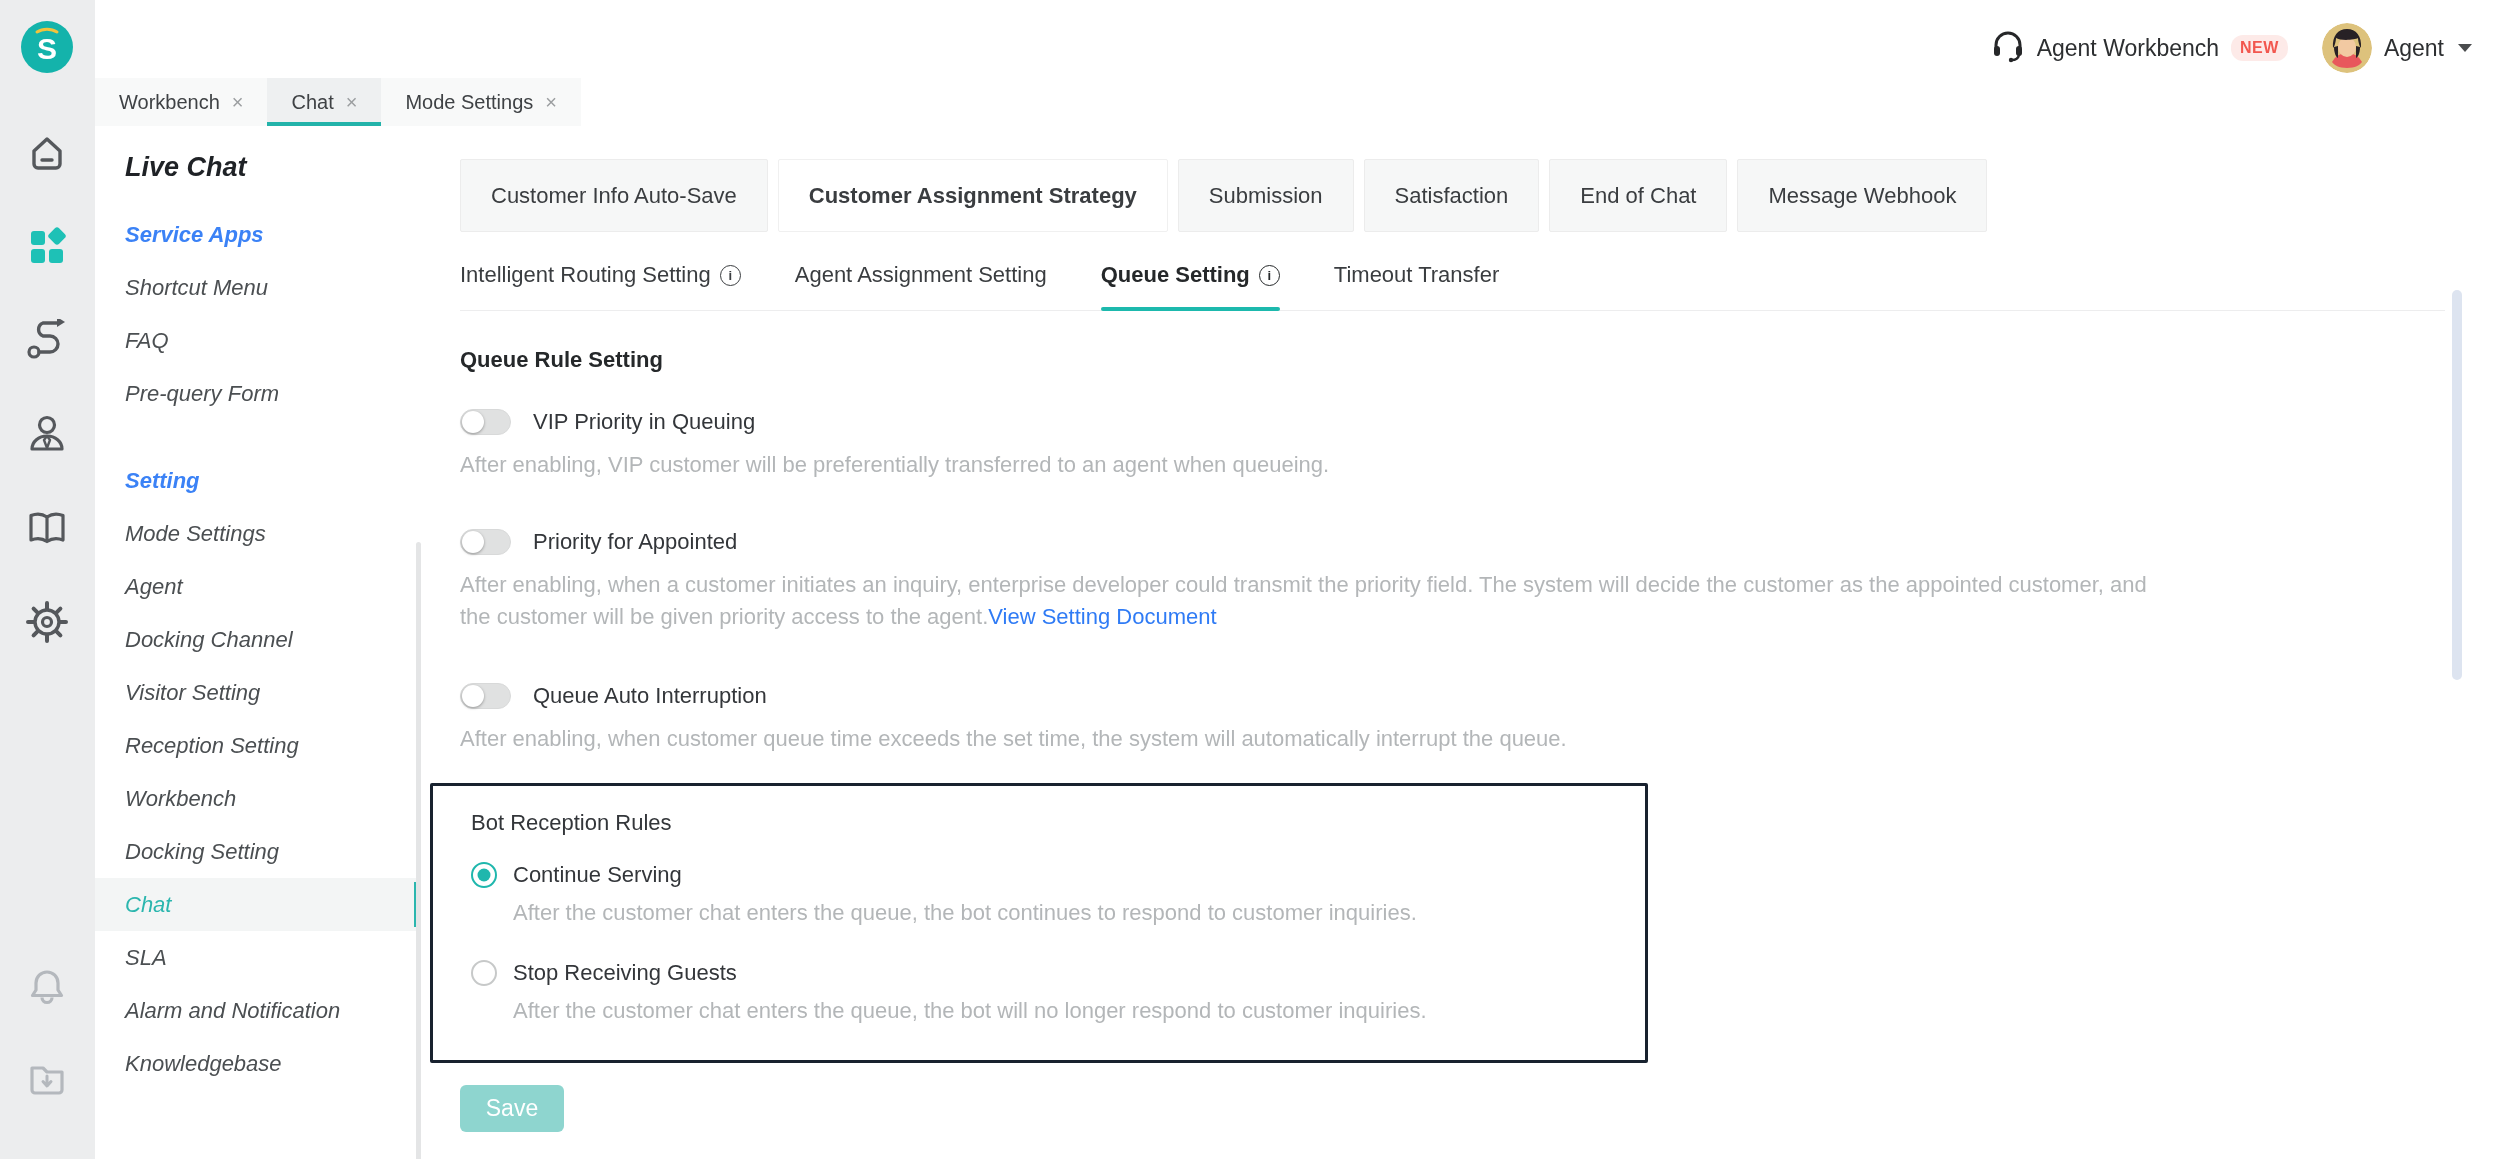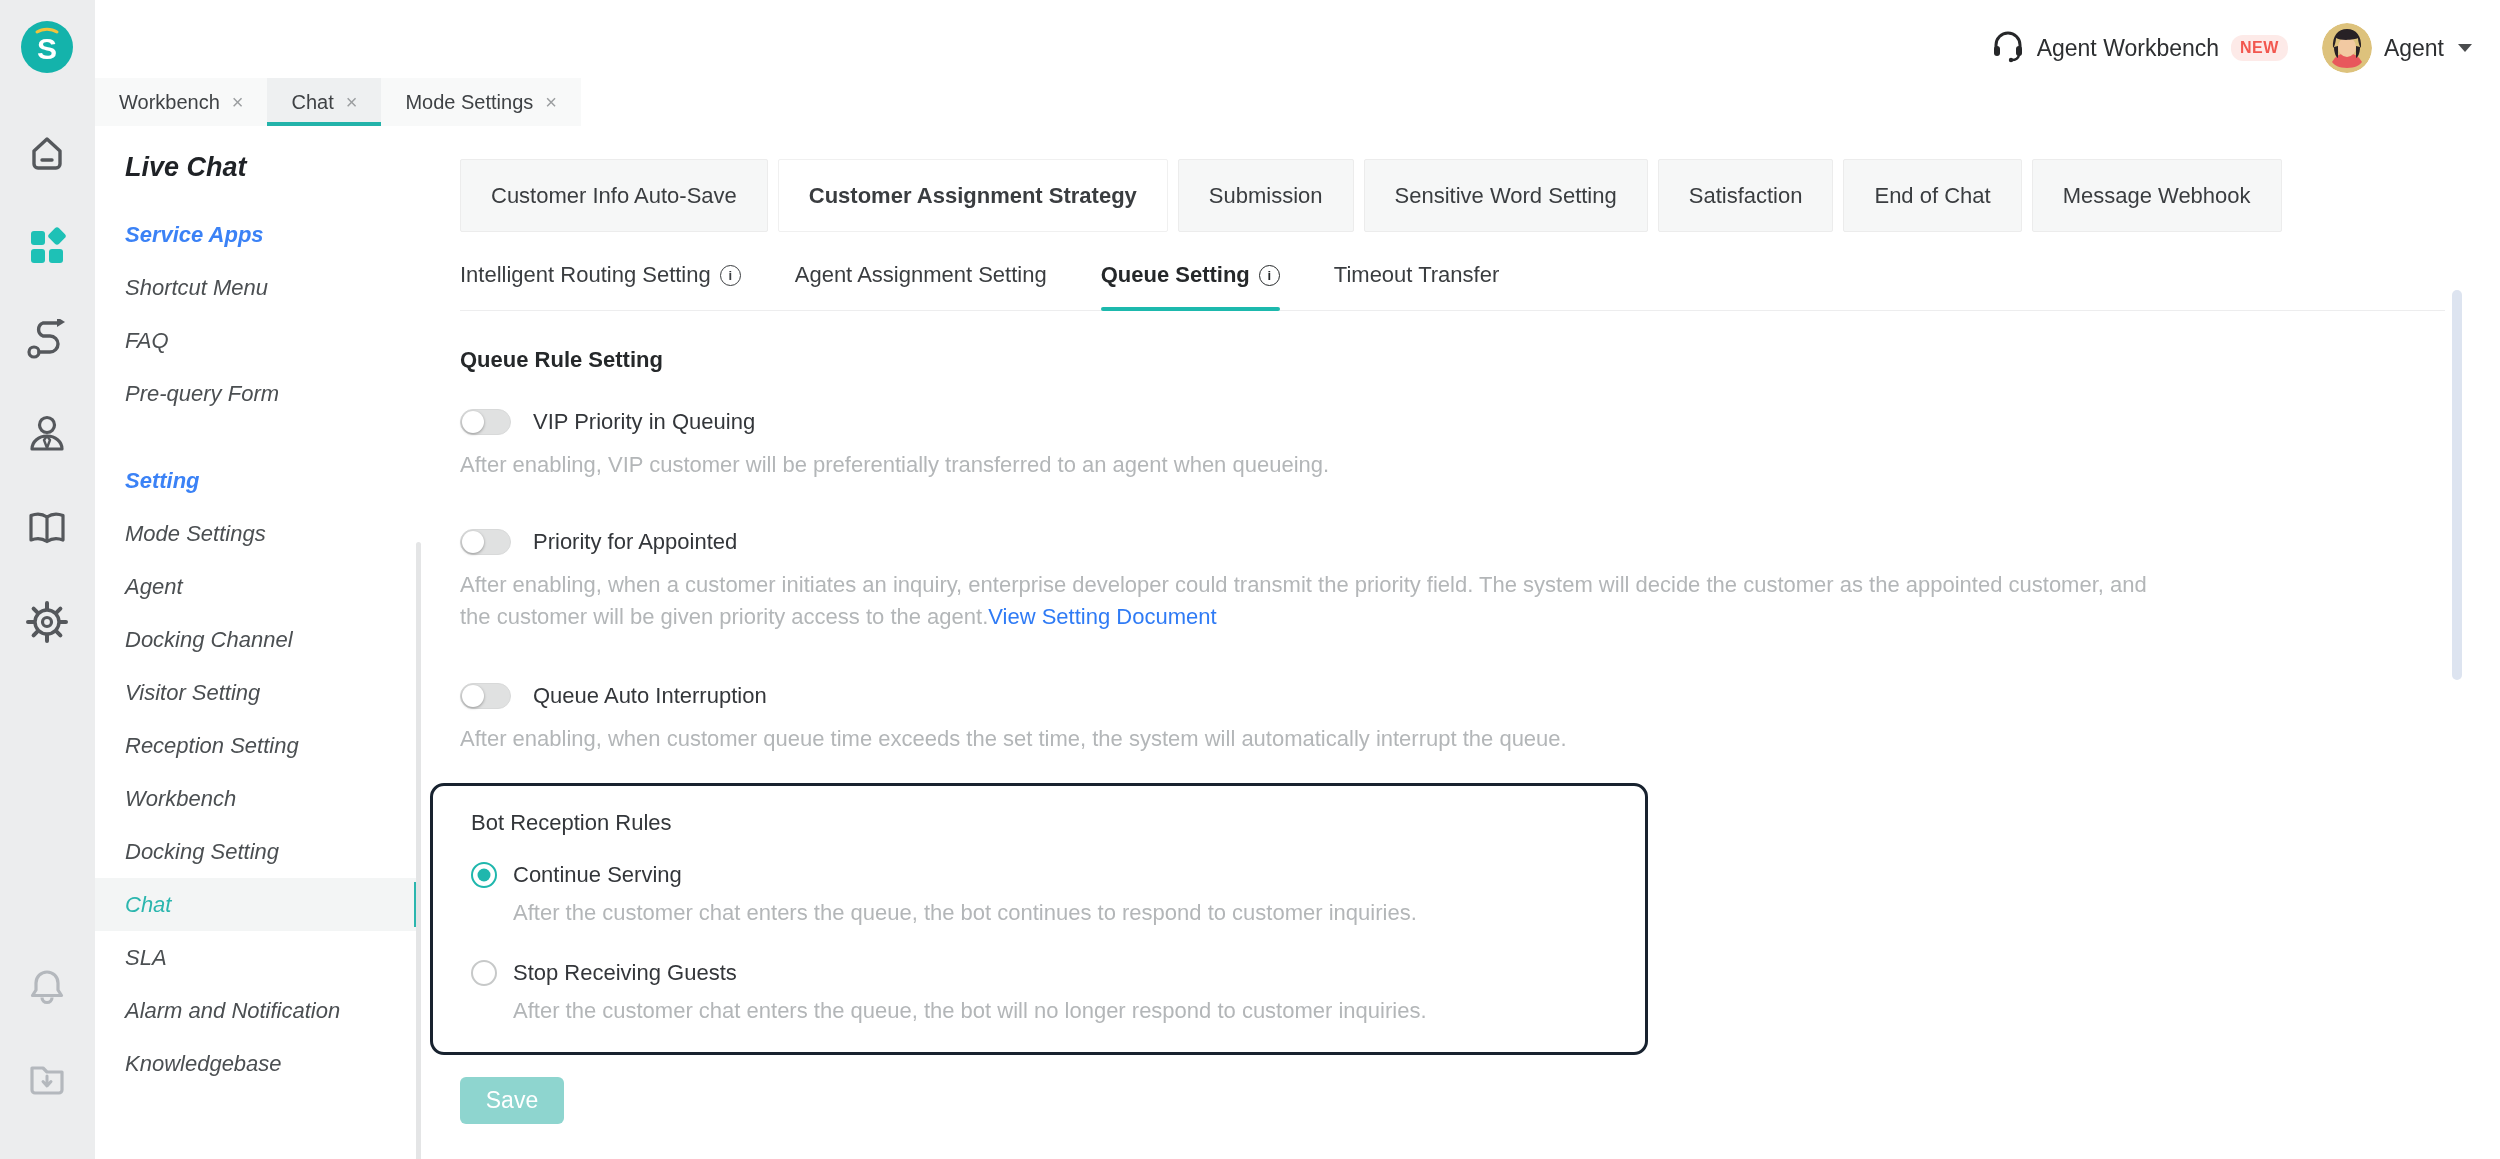--- a/index.html
+++ b/index.html
@@ -68,21 +68,21 @@
   .toggle { width:51px; height:26px; border-radius:13px; background:#e0e1e1; border:1px solid #d8d9d9;
             position:relative; cursor:pointer; flex:0 0 auto; }
   .toggle .knob { position:absolute; left:1px; top:1px; width:22px; height:22px; border-radius:50%;
                   background:#fff; box-shadow:0 1px 3px rgba(0,0,0,.35); }
   .toggle-label { font-size:22px; color:#33363a; }
   .desc { margin-top:14px; font-size:22px; line-height:32px; color:#b3b6b8; max-width:1695px; }
   .desc a { color:#2f7bf5; text-decoration:none; cursor:pointer; }
 
   
   .bot-box { margin-top:28px; margin-left:-30px; width:1218px; border:3.5px solid #18222f;
-             border-radius:14px; padding:24px 30px 28px 38px; }
+             border-radius:2px; padding:24px 30px 36px 38px; }
   .bot-title { font-size:22px; color:#33363a; }
   .radio-row { display:flex; align-items:center; gap:16px; margin-top:26px; cursor:pointer; }
   .radio { width:26px; height:26px; border-radius:50%; border:2px solid #c7c9c9; position:relative; flex:0 0 auto; }
   .radio.checked { border-color:#1fb7ad; }
   .radio.checked::after { content:""; position:absolute; left:50%; top:50%; transform:translate(-50%,-50%);
                           width:13px; height:13px; border-radius:50%; background:#1fb7ad; }
   .radio-label { font-size:22px; color:#33363a; }
   .radio-desc { margin-top:12px; padding-left:42px; font-size:22px; color:#b3b6b8; }
 
   .save-btn { margin-top:22px; width:104px; height:47px; background:#8ed5cf; color:#fff; border:none;
@@ -223,21 +223,20 @@
     <div class="side-row">Knowledgebase</div>
     <div class="side-scroll"></div>
   </nav>
 
   <main class="content">
 
     <div class="main-tabs">
       <div class="main-tab">Customer Info Auto-Save</div>
       <div class="main-tab active">Customer Assignment Strategy</div>
       <div class="main-tab">Submission</div>
-      <div class="main-tab">Sensitive Word Setting</div>
       <div class="main-tab">Satisfaction</div>
       <div class="main-tab">End of Chat</div>
       <div class="main-tab">Message Webhook</div>
     </div>
 
     <div class="subtabs">
       <div class="subtab">
         <span>Intelligent Routing Setting</span>
         <span class="info-i">i</span>
       </div>

